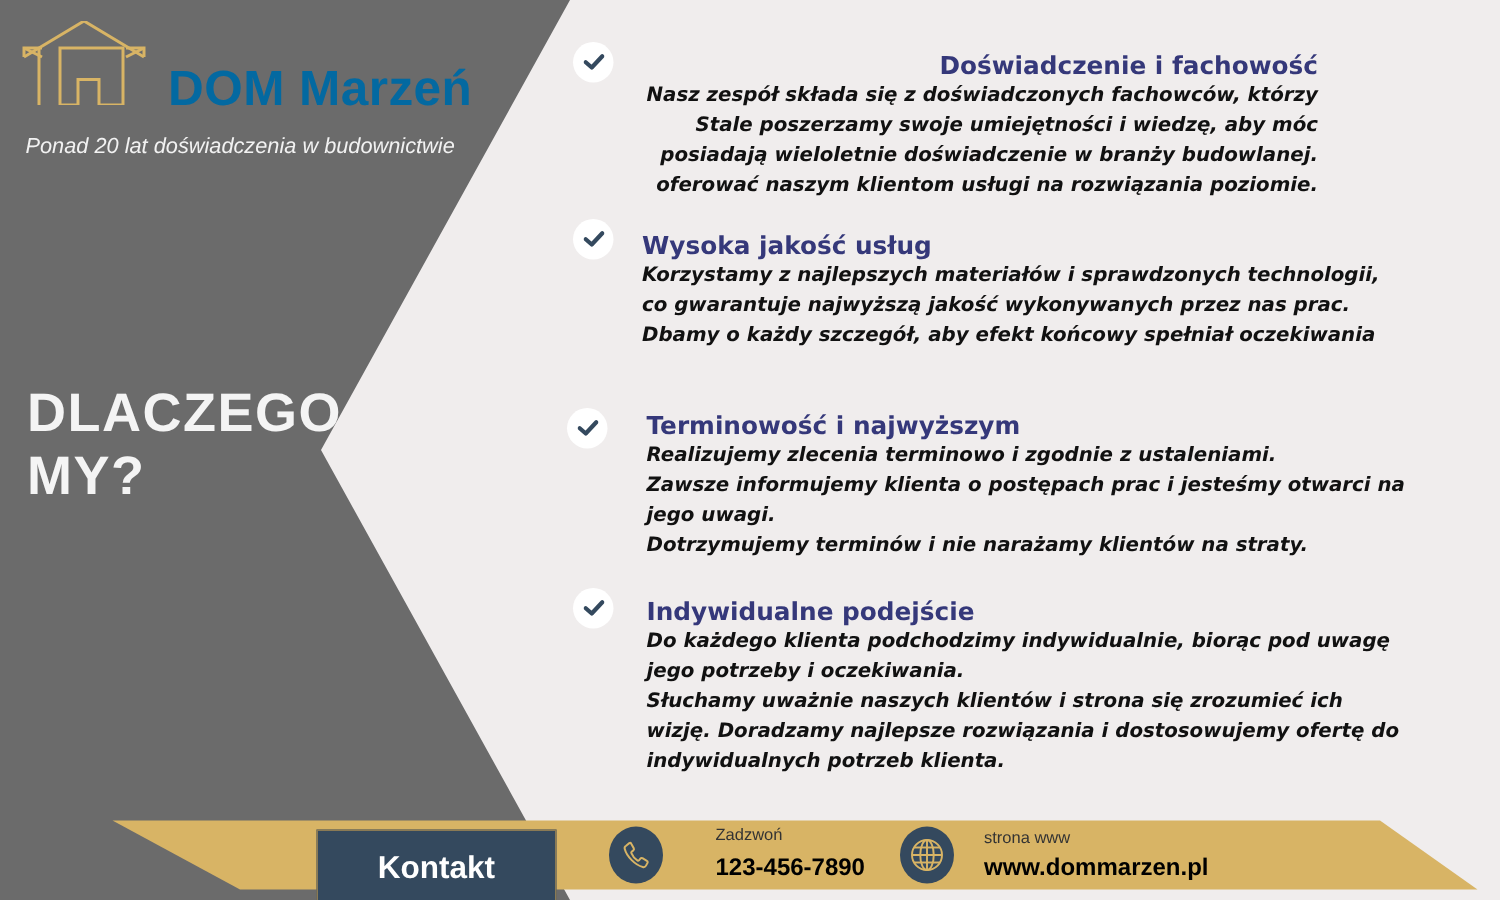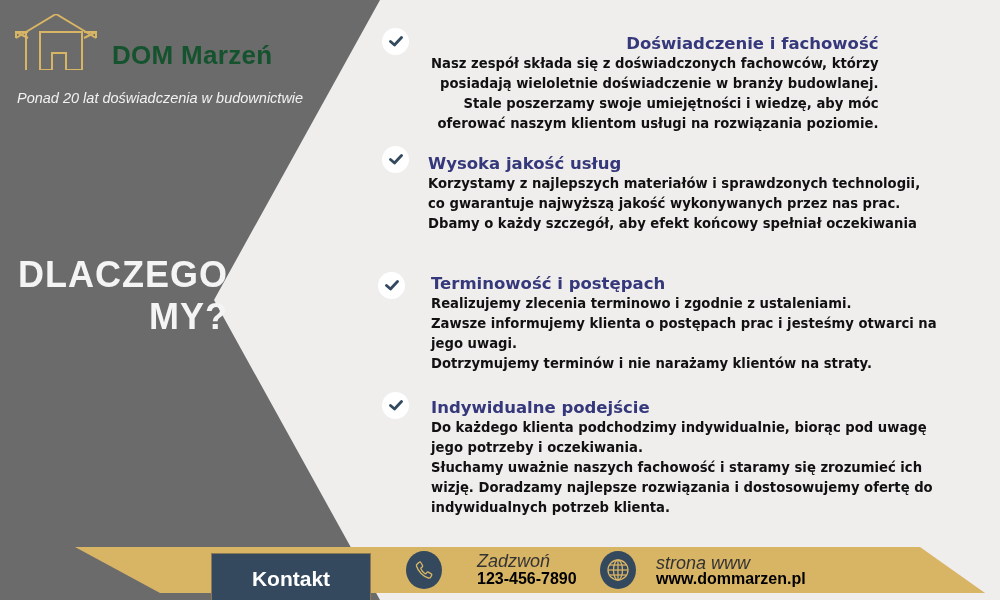--- a/index.html
+++ b/index.html
@@ -1,29 +1,29 @@
 <!DOCTYPE html>
 <html><head>
 <meta charset="utf-8">
 <style>
   html,body{margin:0;padding:0;}
   body{width:1000px;height:600px;position:relative;overflow:hidden;background:#f0eded;font-family:"DejaVu Sans","Liberation Sans",sans-serif;}
   .bg-shape{position:absolute;left:0;top:0;}
   .logo{position:absolute;left:14px;top:14px;}
-  .brand{position:absolute;left:112px;top:40px;color:#14532d;font-family:"Liberation Sans",sans-serif;font-weight:bold;font-size:26px;letter-spacing:0.3px;}
+  .brand{position:absolute;left:112px;top:40px;color:#0369a1;font-family:"Liberation Sans",sans-serif;font-weight:bold;font-size:33px;letter-spacing:0.3px;}
   .tagline{position:absolute;left:17px;top:90px;color:#f2f2f2;font-family:"Liberation Sans",sans-serif;font-style:italic;font-size:14.5px;}
-  .why{position:absolute;left:18px;top:254px;width:210px;text-align:right;color:#f4f4f4;font-family:"Liberation Sans",sans-serif;font-weight:bold;font-size:36px;line-height:42px;letter-spacing:1px;}
+  .why{position:absolute;left:18px;top:254px;width:210px;text-align:left;color:#f4f4f4;font-family:"Liberation Sans",sans-serif;font-weight:bold;font-size:36px;line-height:42px;letter-spacing:1px;}
   .feature{position:absolute;}
   .check{position:absolute;width:27px;height:27px;border-radius:50%;background:#ffffff;display:flex;align-items:center;justify-content:center;}
   .f-title{color:#35387a;font-weight:bold;font-size:16.5px;line-height:20px;white-space:nowrap;}
-  .f-body{color:#111;font-weight:bold;font-size:13.2px;line-height:20px;white-space:nowrap;}
+  .f-body{color:#111;font-weight:bold;font-size:13.2px;line-height:20px;white-space:nowrap;font-style:italic;}
   .band{position:absolute;left:0;top:0;}
   .contact-btn{position:absolute;left:211px;top:553px;width:160px;height:52px;background:#34495e;border:1px solid #8a7a55;color:#fff;font-family:"Liberation Sans",sans-serif;font-weight:bold;font-size:21px;display:flex;align-items:center;justify-content:center;box-sizing:border-box;}
   .icon-circle{position:absolute;width:36px;height:38px;border-radius:50%;background:#34495e;display:flex;align-items:center;justify-content:center;}
-  .c-label{position:absolute;color:#333;font-family:"Liberation Sans",sans-serif;font-size:18px;font-style:italic;}
+  .c-label{position:absolute;color:#333;font-family:"Liberation Sans",sans-serif;font-size:11px;}
   .c-value{position:absolute;color:#000000;font-family:"Liberation Sans",sans-serif;font-weight:bold;font-size:16px;}
 </style>
 </head>
 <body>
 
 <svg class="bg-shape" width="1000" height="600">
   <polygon points="0,0 380,0 214,300 380,600 0,600" fill="#6b6b6b"></polygon>
 </svg>
 
 <svg class="logo" width="84" height="56" viewBox="0 0 84 56">
@@ -47,22 +47,22 @@
 
 <div class="check" style="left:382px;top:28px;">
   <svg width="14" height="11" viewBox="0 0 14 11">
       <polyline points="1.5,5.5 5.5,9 12.5,1.5" fill="none" stroke="#34495e" stroke-width="2.8" stroke-linecap="round" stroke-linejoin="round"></polyline>
     </svg>
 </div>
 <div class="feature" style="left:431px;top:34px;text-align:right;">
   <div class="f-title">Doświadczenie i fachowość</div>
   <div class="f-body">
     <div>Nasz zespół składa się z doświadczonych fachowców, którzy</div>
+    <div>Stale poszerzamy swoje umiejętności i wiedzę, aby móc</div>
     <div>posiadają wieloletnie doświadczenie w branży budowlanej.</div>
-    <div>Stale poszerzamy swoje umiejętności i wiedzę, aby móc</div>
     <div>oferować naszym klientom usługi na rozwiązania poziomie.</div>
   </div>
 </div>
 
 <div class="check" style="left:382px;top:146px;">
   <svg width="14" height="11" viewBox="0 0 14 11">
       <polyline points="1.5,5.5 5.5,9 12.5,1.5" fill="none" stroke="#34495e" stroke-width="2.8" stroke-linecap="round" stroke-linejoin="round"></polyline>
     </svg>
 </div>
 <div class="feature" style="left:428px;top:154px;">
@@ -73,40 +73,40 @@
     <div>Dbamy o każdy szczegół, aby efekt końcowy spełniał oczekiwania</div>
   </div>
 </div>
 
 <div class="check" style="left:378px;top:272px;">
   <svg width="14" height="11" viewBox="0 0 14 11">
       <polyline points="1.5,5.5 5.5,9 12.5,1.5" fill="none" stroke="#34495e" stroke-width="2.8" stroke-linecap="round" stroke-linejoin="round"></polyline>
     </svg>
 </div>
 <div class="feature" style="left:431px;top:274px;">
-  <div class="f-title">Terminowość i postępach</div>
+  <div class="f-title">Terminowość i najwyższym</div>
   <div class="f-body">
     <div>Realizujemy zlecenia terminowo i zgodnie z ustaleniami.</div>
     <div>Zawsze informujemy klienta o postępach prac i jesteśmy otwarci na</div>
     <div>jego uwagi.</div>
     <div>Dotrzymujemy terminów i nie narażamy klientów na straty.</div>
   </div>
 </div>
 
 <div class="check" style="left:382px;top:392px;">
   <svg width="14" height="11" viewBox="0 0 14 11">
       <polyline points="1.5,5.5 5.5,9 12.5,1.5" fill="none" stroke="#34495e" stroke-width="2.8" stroke-linecap="round" stroke-linejoin="round"></polyline>
     </svg>
 </div>
 <div class="feature" style="left:431px;top:398px;">
   <div class="f-title">Indywidualne podejście</div>
   <div class="f-body">
     <div>Do każdego klienta podchodzimy indywidualnie, biorąc pod uwagę</div>
     <div>jego potrzeby i oczekiwania.</div>
-    <div>Słuchamy uważnie naszych fachowość i staramy się zrozumieć ich</div>
+    <div>Słuchamy uważnie naszych klientów i strona się zrozumieć ich</div>
     <div>wizję. Doradzamy najlepsze rozwiązania i dostosowujemy ofertę do</div>
     <div>indywidualnych potrzeb klienta.</div>
   </div>
 </div>
 
 <svg class="band" width="1000" height="600">
   <polygon points="75,547 920,547 985,593 160,593" fill="#d8b465"></polygon>
 </svg>
 
 <div class="contact-btn">Kontakt</div>

